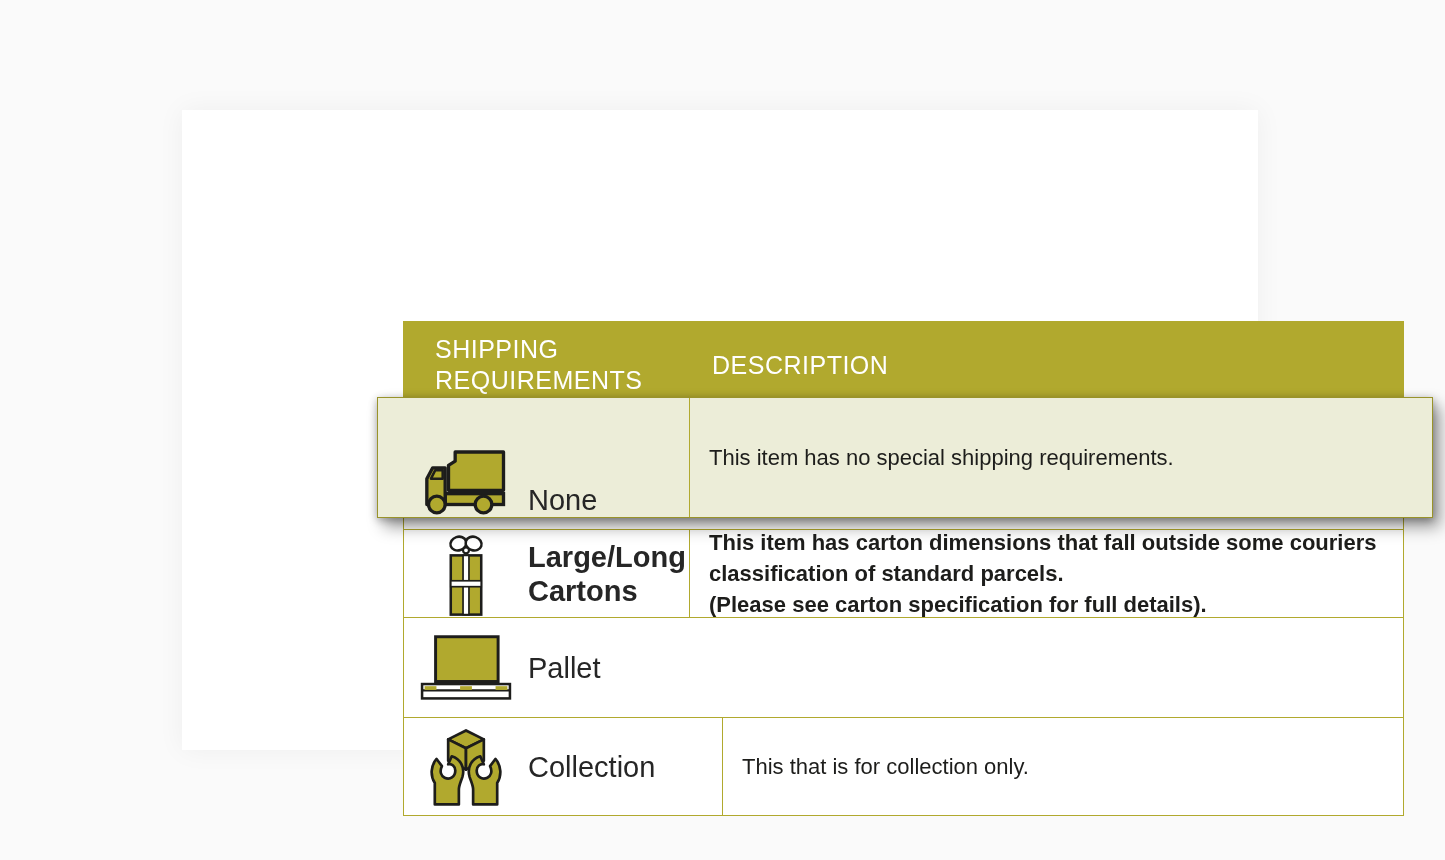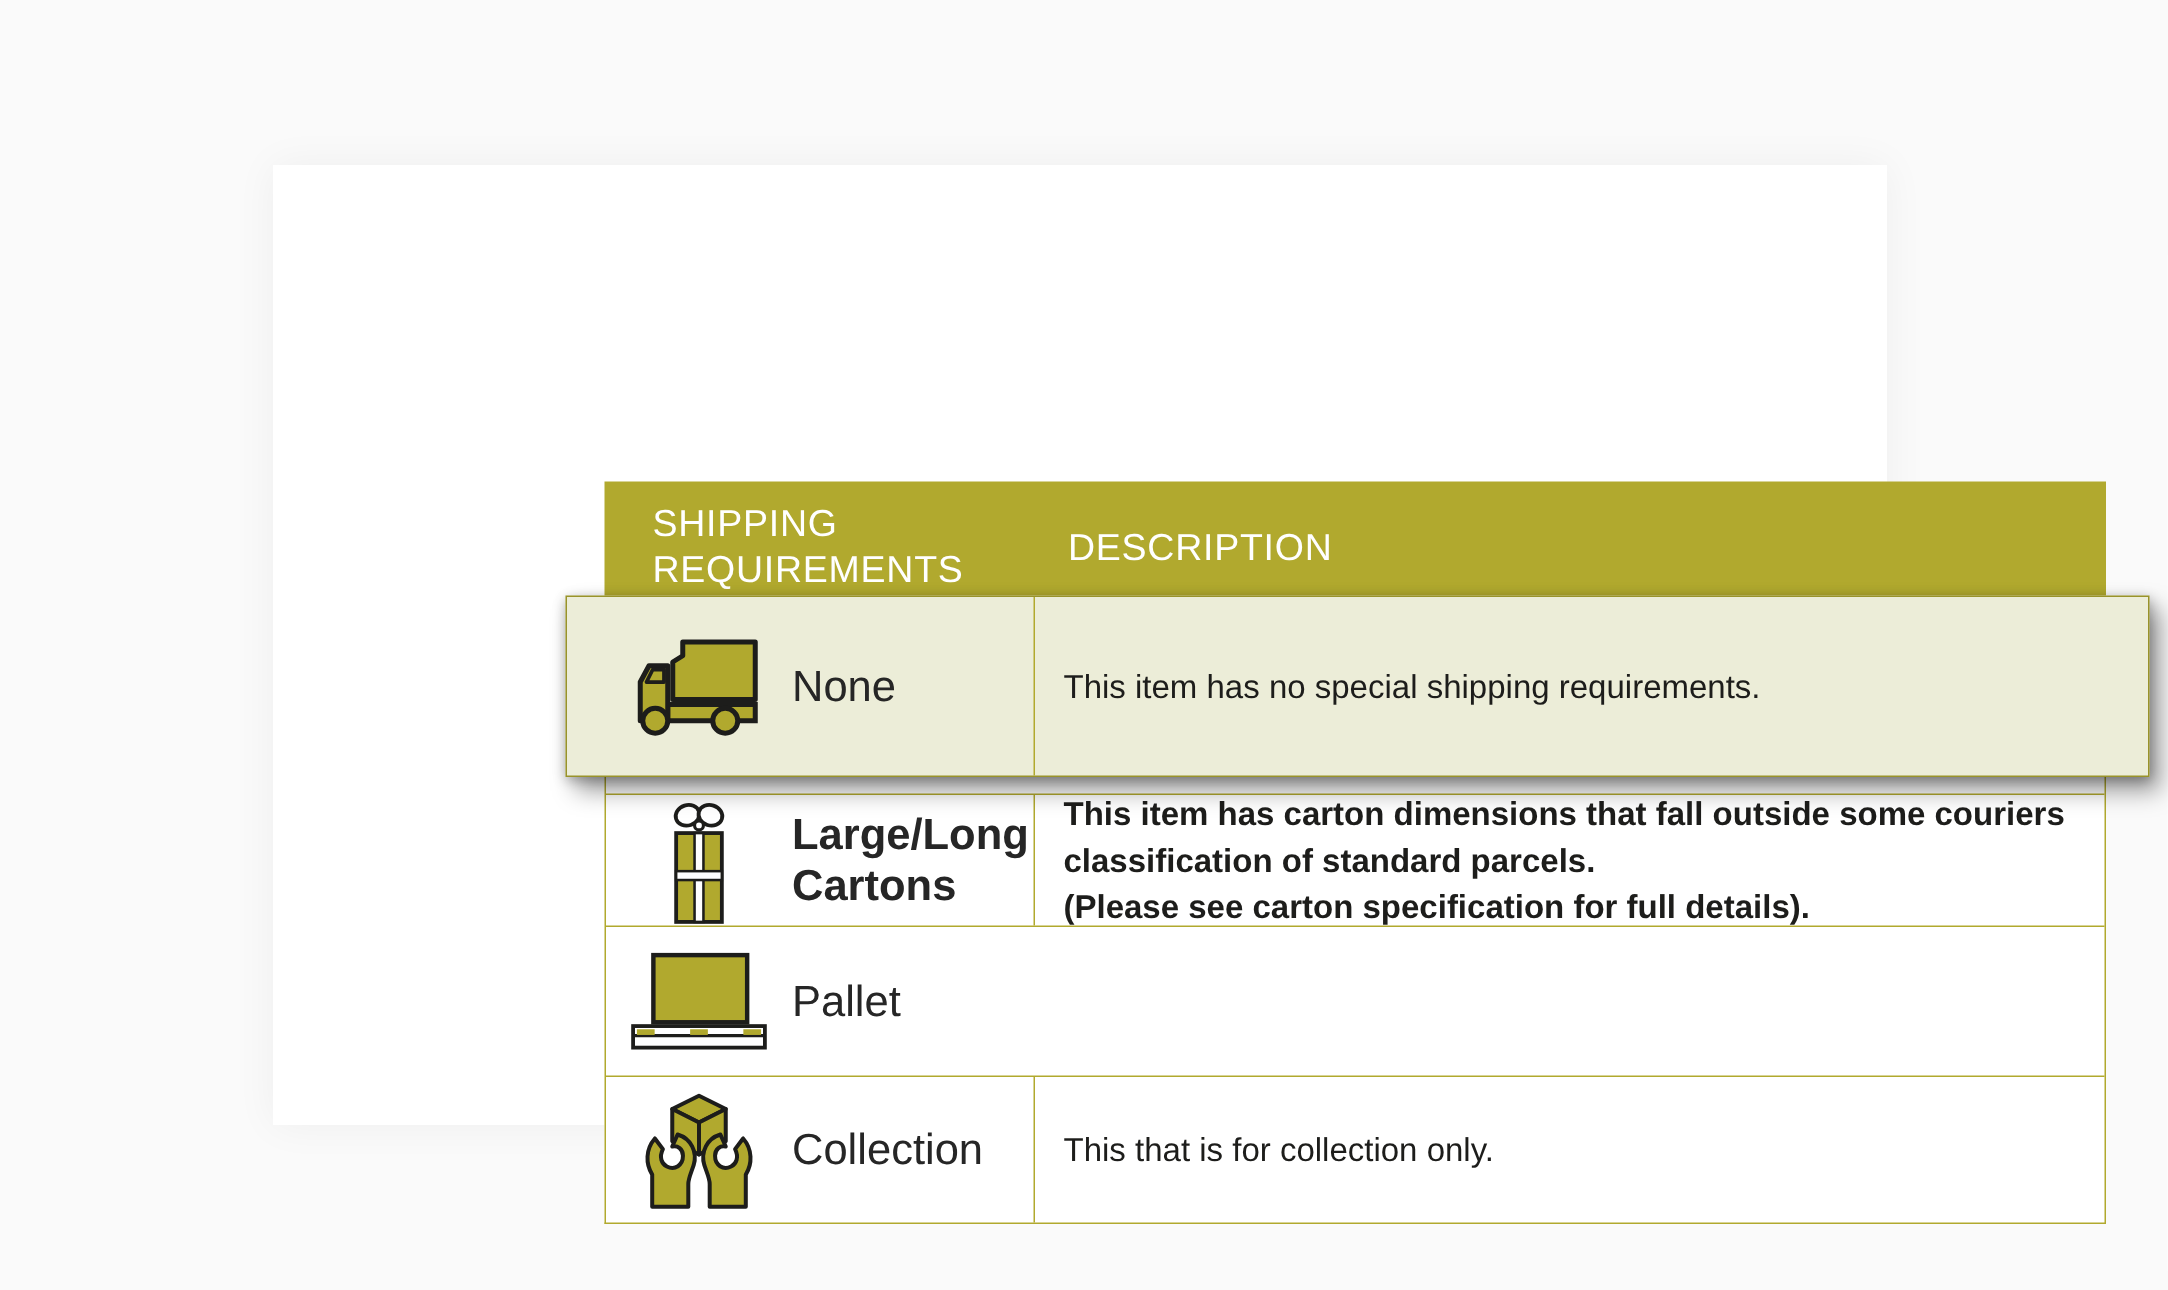--- a/index.html
+++ b/index.html
@@ -30,21 +30,21 @@
   .th-right{flex:1;padding-left:24px;}
   
   .tbody{
     border:1px solid #b1a92e;border-top:none;
     box-sizing:border-box;background:#ffffff;
   }
   .row{display:flex;box-sizing:border-box;border-top:1px solid #b1a92e;}
   .row-ghost{height:120px;border-top:none;}
   .row-cartons{height:88px;font-weight:bold;}
   .row-pallet{height:100px;}
-  .row-collection{height:98px;}
+  .row-collection{height:98px;gap:33px;}
   .cell-left{
     width:285px;display:flex;align-items:center;box-sizing:border-box;flex:none;
   }
   .icon-box{
     width:124px;display:flex;justify-content:center;align-items:center;flex:none;
   }
   .label{
     font-size:29px;color:#262626;line-height:34px;
   }
   .cell-right{
@@ -59,21 +59,21 @@
   .popped{
     position:absolute;left:195px;top:287px;width:1056px;height:121px;
     box-sizing:border-box;
     background:#ecedd8;
     border:1px solid #99932a;
     box-shadow:0 2px 8px rgba(0,0,0,0.30), 7px 9px 15px rgba(0,0,0,0.38);
     display:flex;align-items:stretch;
     padding-left:26px;
     z-index:5;
   }
-  .popped .cell-left{width:285px;}
+  .popped .cell-left{width:285px;align-items:flex-end;}
   .popped .cell-right{border-left:1px solid #b1a92e;}
   .ghost-divider{
     width:1px;background:transparent;margin-left:284px;
   }
   svg{display:block;}
 </style>
 </head>
 <body>
 
 <div class="page">

